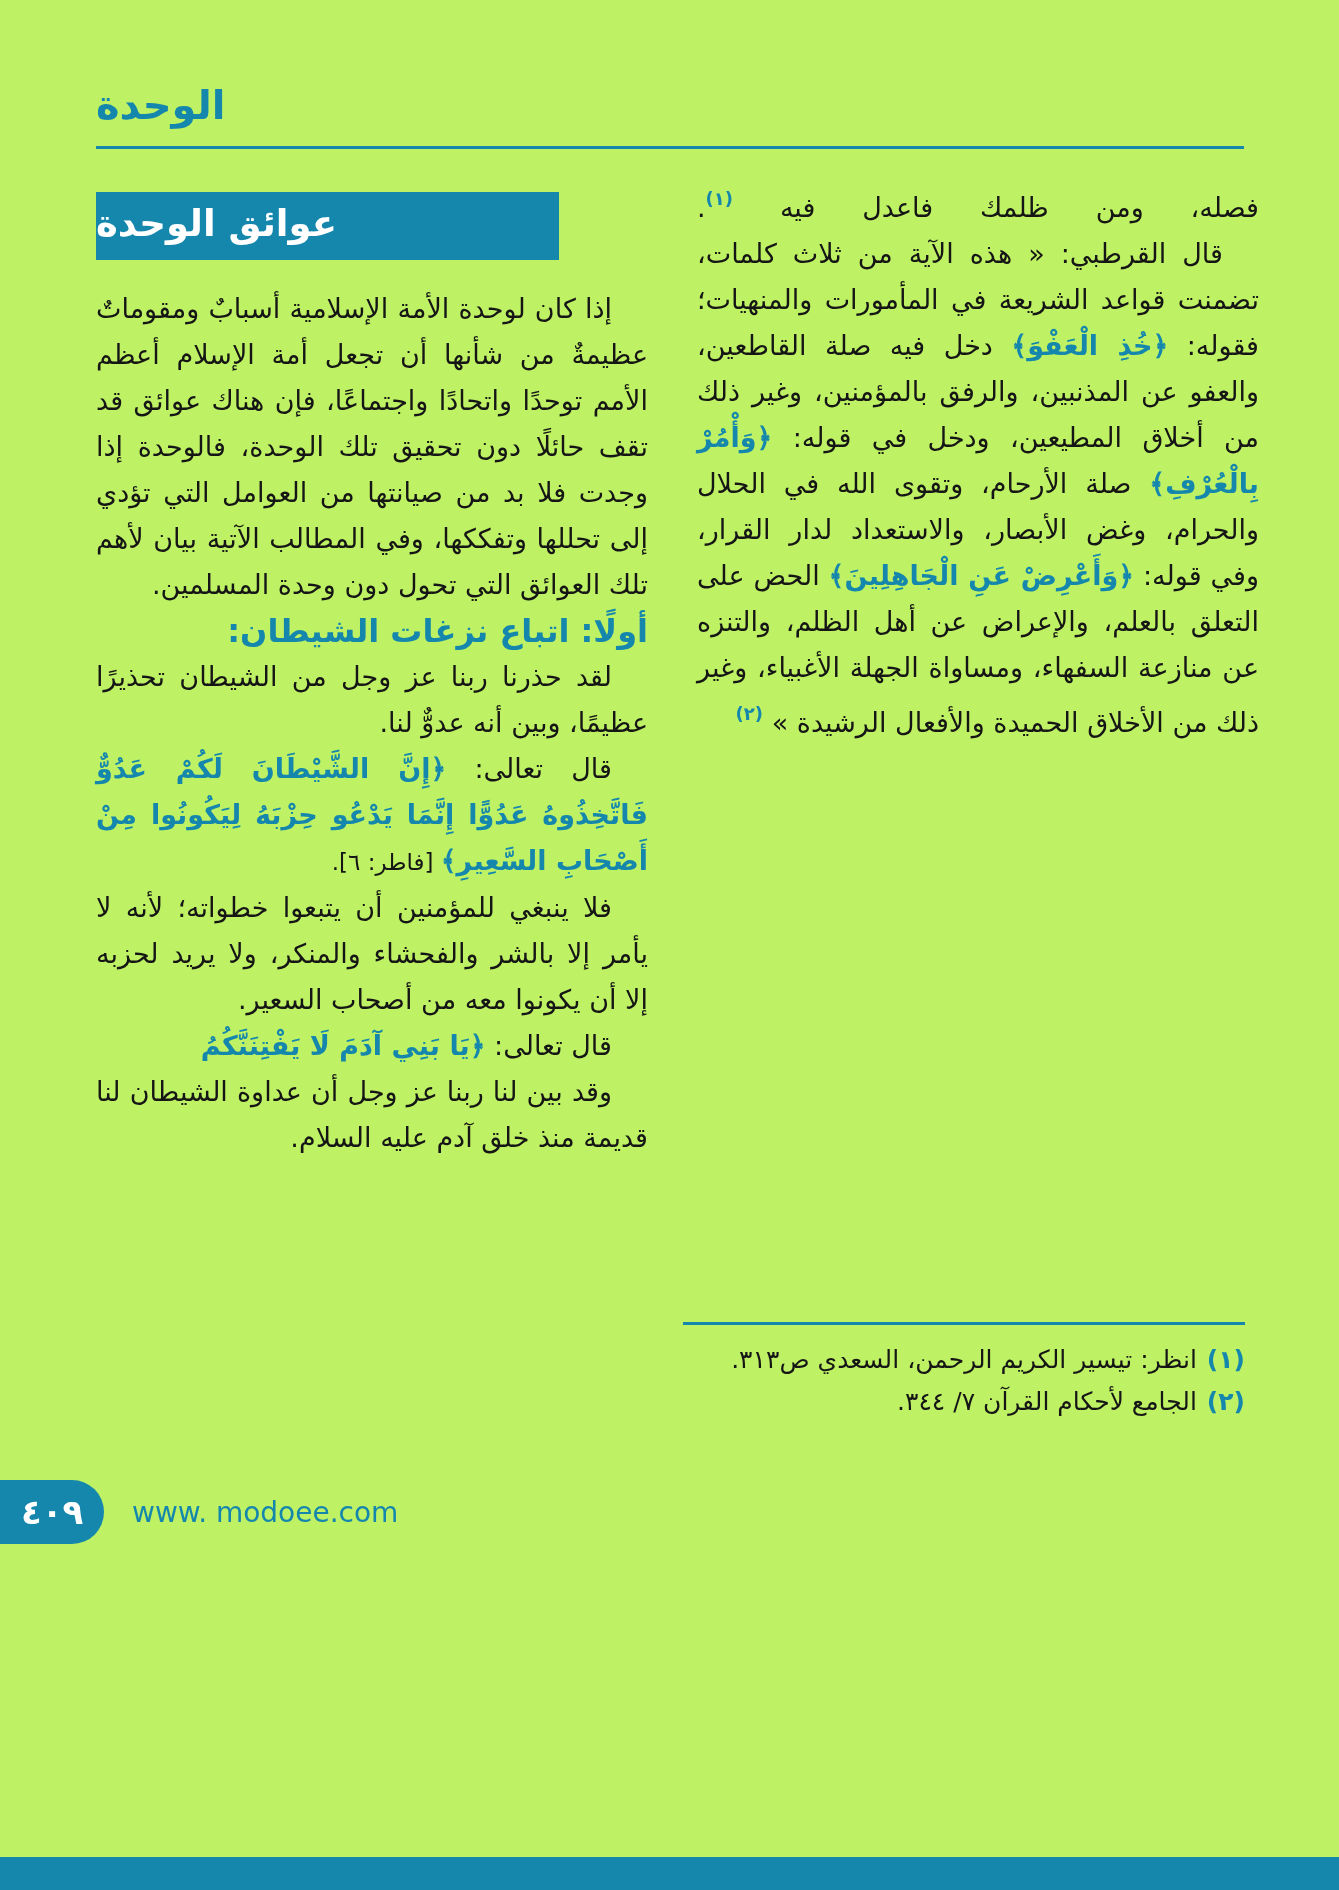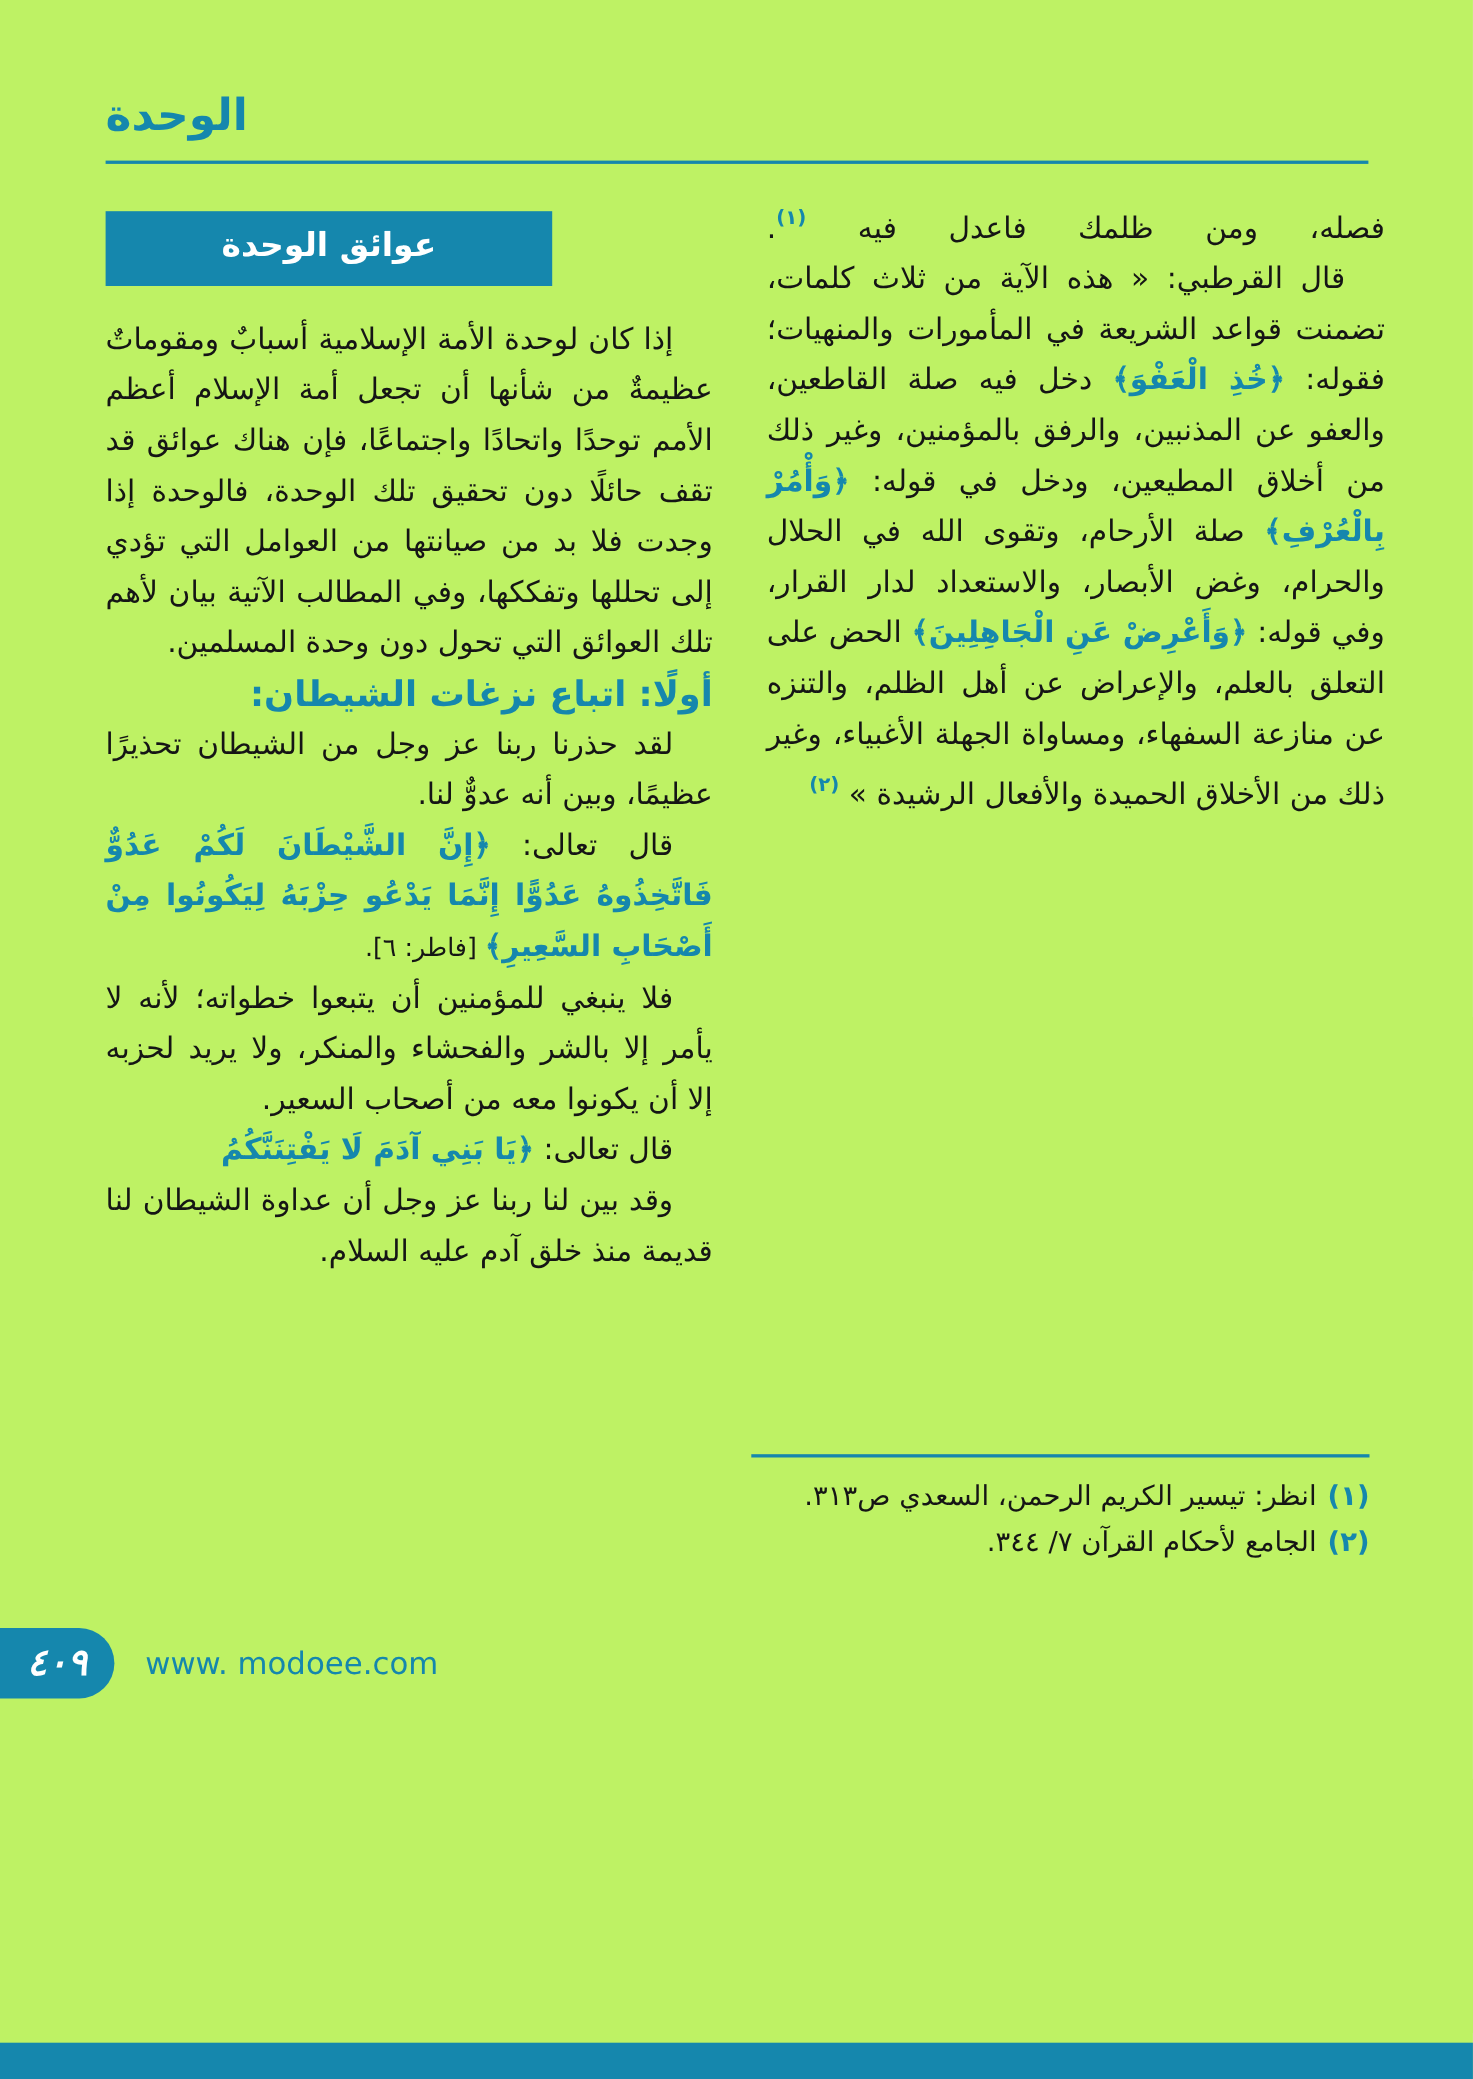--- a/index.html
+++ b/index.html
@@ -53,28 +53,28 @@
   .ayah-ref { color: var(--ink); font-size: 23px; }
   .fn-sup {
     color: var(--teal);
     font-size: 18px;
     vertical-align: 12px;
     font-weight: bold;
   }
 
   
   .section-box {
-    width: 406px;
+    width: 463px;
     margin: 0 0 26px auto;      
     margin-left: 0;
     margin-right: auto;
     background: var(--teal);
     color: #ffffff;
-    text-align: center;
-    font-size: 30px;
+    text-align: left;
+    font-size: 37px;
     font-weight: bold;
     padding: 9px 0 13px;
   }
   .subheading {
     color: var(--teal);
     font-weight: bold;
     font-size: 32px;
     margin: 8px 0 10px;
     text-align: right;
   }
@@ -112,21 +112,20 @@
     width: 104px;
     height: 64px;
     background: var(--teal);
     border-radius: 0 34px 34px 0;
     color: #ffffff;
     display: flex;
     align-items: center;
     justify-content: center;
     font-size: 34px;
     font-weight: bold;
-    font-style: italic;
   }
   .site-url {
     position: absolute;
     left: 132px;
     top: 1496px;
     color: var(--teal);
     font-size: 28px;
     direction: ltr;
   }
   .footer-bar {

